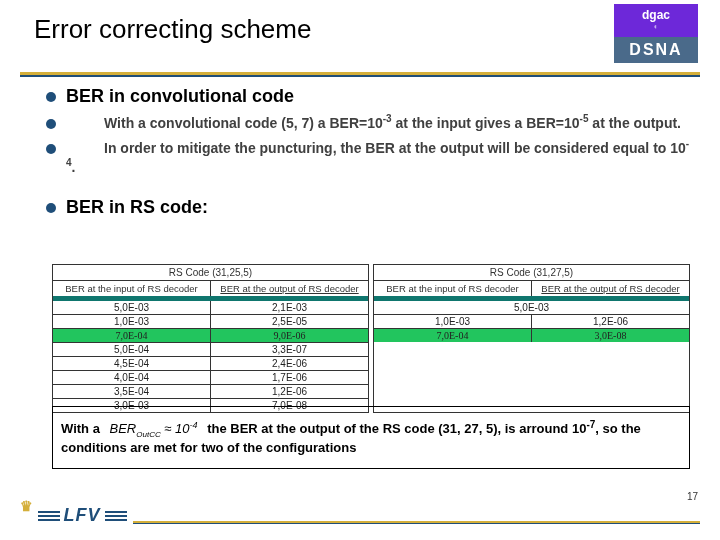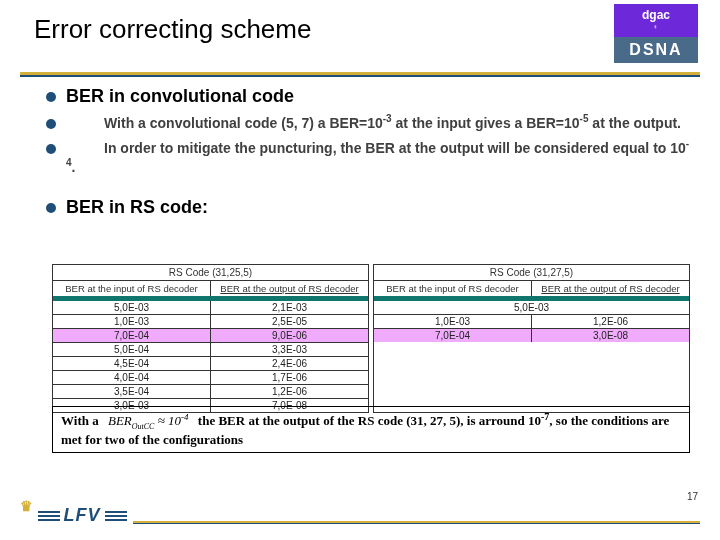--- a/index.html
+++ b/index.html
@@ -116,33 +116,32 @@
   }
   .rs-table .row:last-child { border-bottom: none; }
   .rs-table .row > div {
     flex: 1;
     padding: 1px 4px;
     border-right: 1px solid #333;
     text-align: center;
     color: #222;
   }
   .rs-table .row > div:last-child { border-right: none; }
-  .rs-table .row.hl > div { background: #f0abfc; }
+  .rs-table .row.hl > div { background: #22c55e; font-family: Liberation Serif, serif; }
 
   .note-box {
     position: absolute;
     top: 406px;
     left: 52px;
     right: 30px;
     border: 1.5px solid #000;
-    padding: 4px 8px;
+    padding: 12px 8px;
     font-size: 13px;
     font-weight: bold;
     line-height: 1.25;
-    font-family: Liberation Serif, serif;
   }
   .note-box .formula {
     font-style: italic;
     font-weight: normal;
     display: inline-block;
     margin: 0 6px;
   }
   .note-box .formula sub { font-size: 8px; font-style: italic; }
   .note-box .formula sup { font-size: 9px; }
 
@@ -250,21 +249,21 @@
           <div class="row">
             <div>1,0E-03</div>
             <div>2,5E-05</div>
           </div>
           <div class="row hl">
             <div>7,0E-04</div>
             <div>9,0E-06</div>
           </div>
           <div class="row">
             <div>5,0E-04</div>
-            <div>3,3E-03</div>
+            <div>3,3E-07</div>
           </div>
           <div class="row">
             <div>4,5E-04</div>
             <div>2,4E-06</div>
           </div>
           <div class="row">
             <div>4,0E-04</div>
             <div>1,7E-06</div>
           </div>
           <div class="row">

